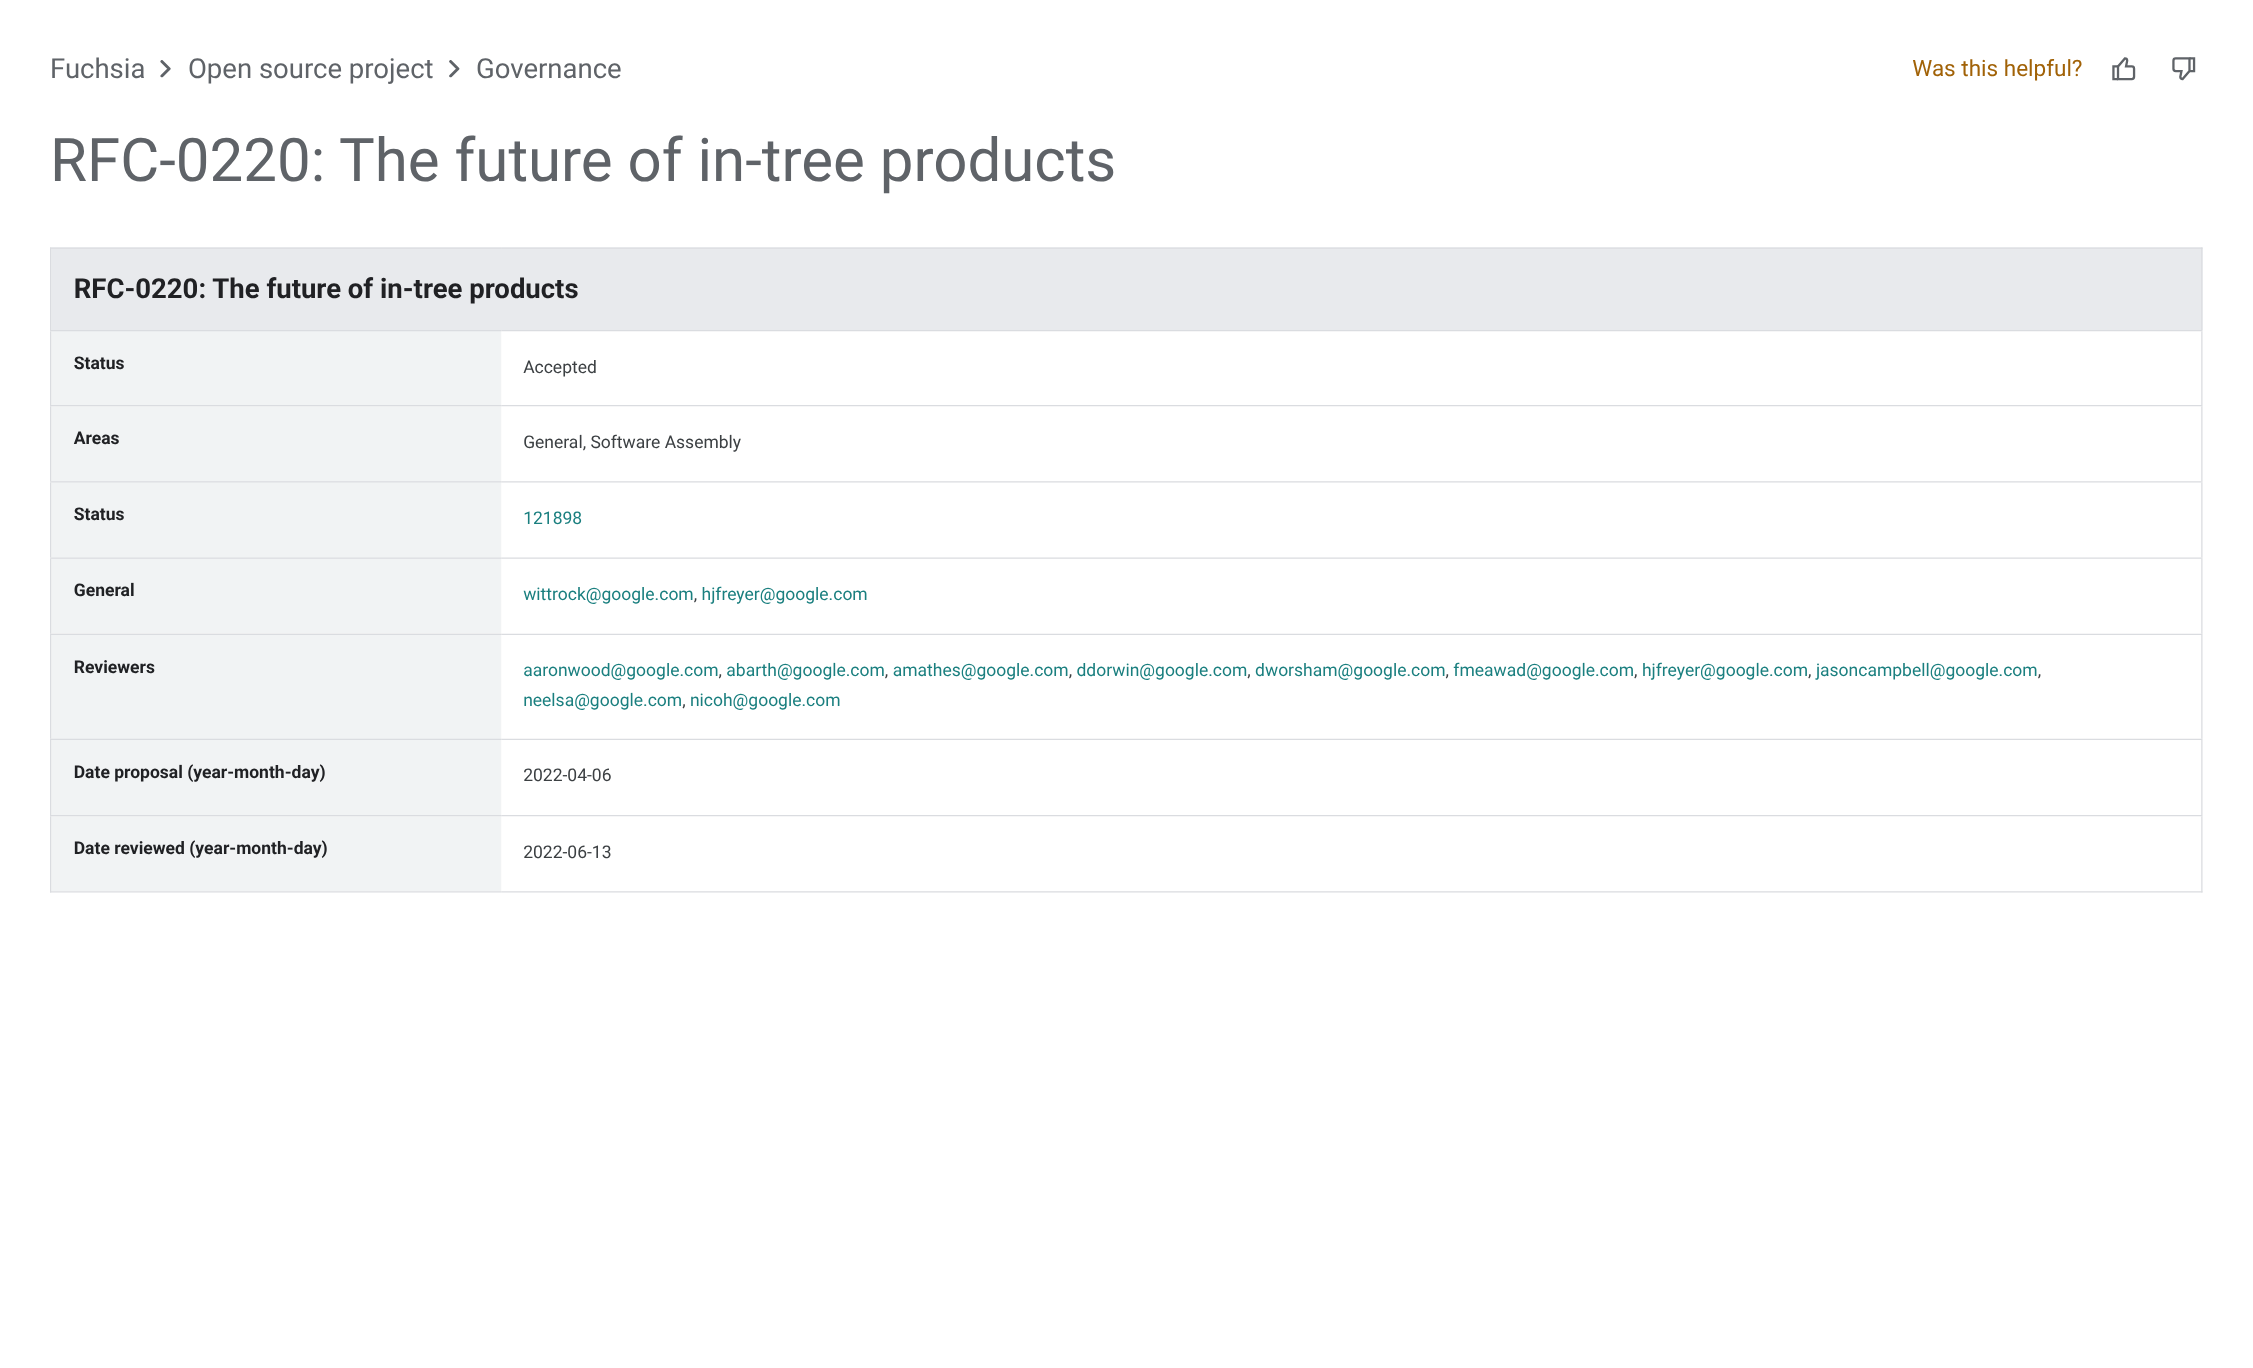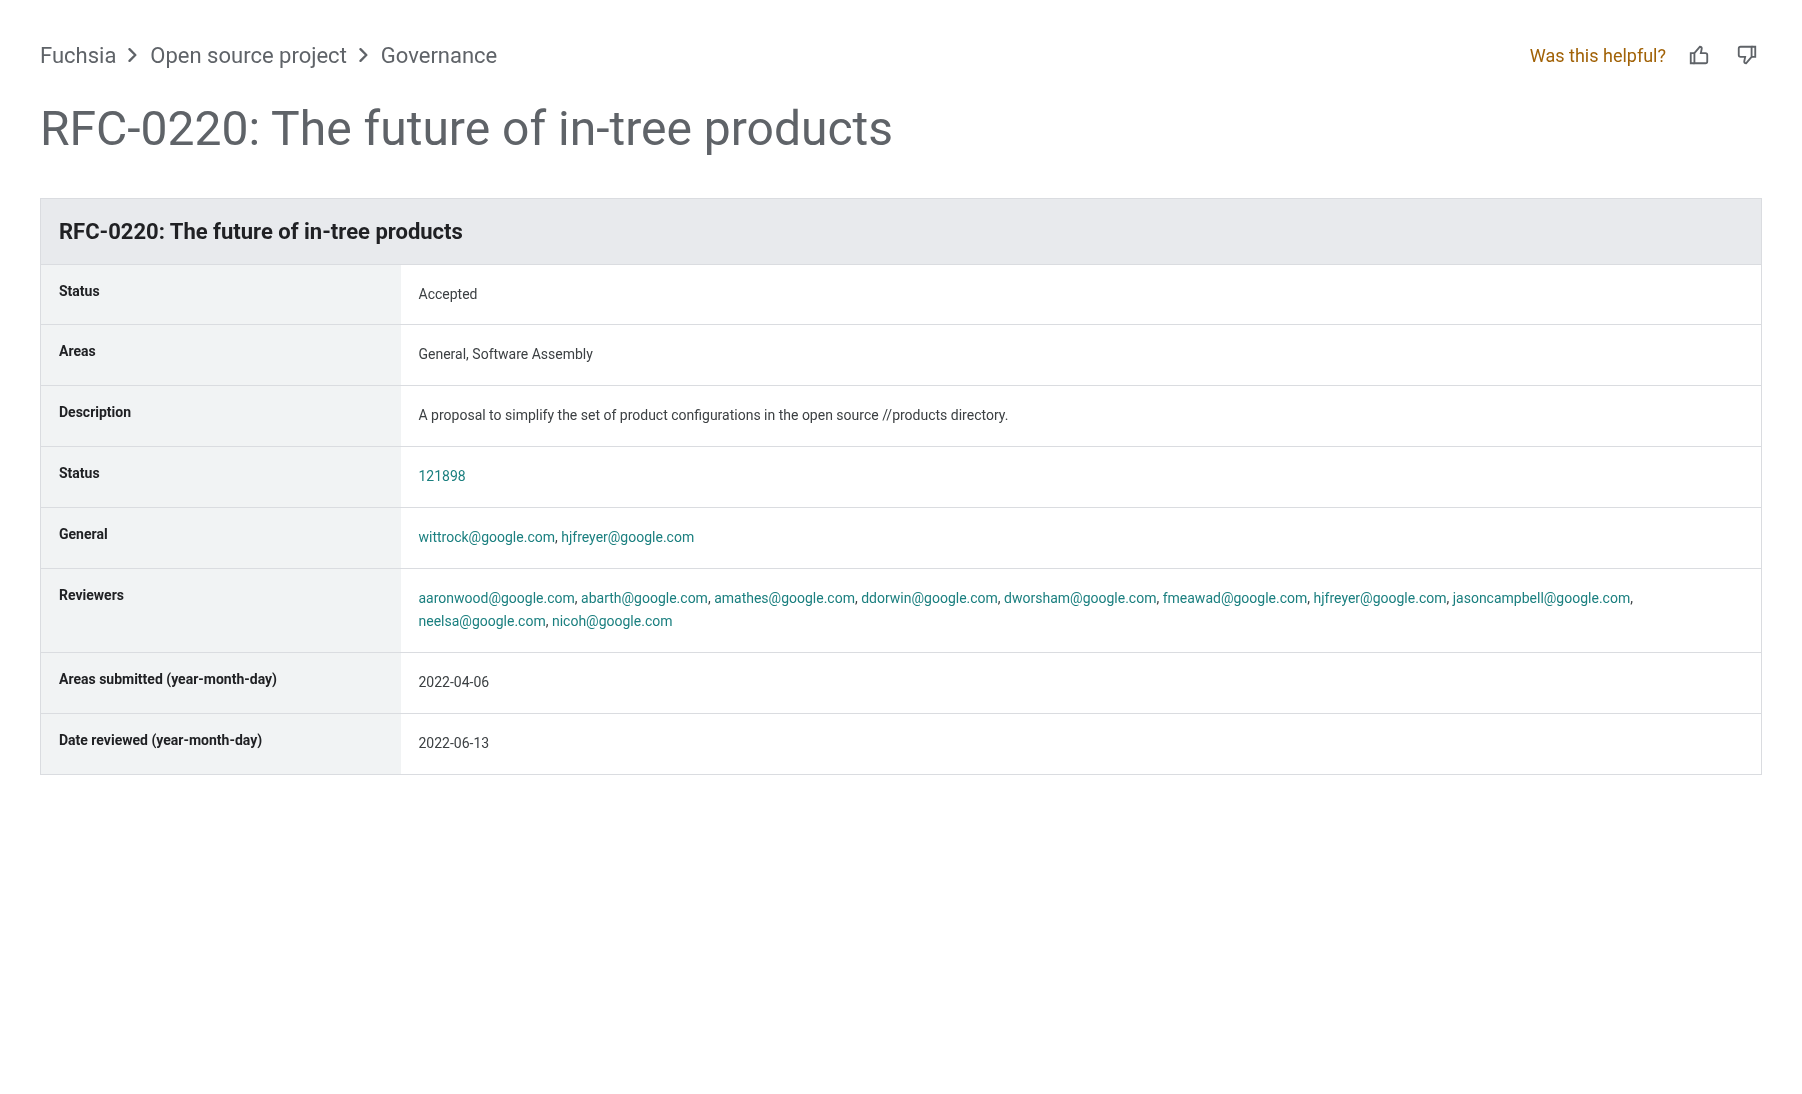--- a/index.html
+++ b/index.html
@@ -152,37 +152,33 @@
   <tbody>
     <tr>
       <td>Status</td>
       <td>Accepted</td>
     </tr>
     <tr>
       <td>Areas</td>
       <td>General, Software Assembly</td>
     </tr>
     <tr>
-      <td>Description</td>
-      <td>A proposal to simplify the set of product configurations in the open source //products directory.</td>
-    </tr>
-    <tr>
       <td>Status</td>
       <td><a class="link">121898</a></td>
     </tr>
     <tr>
       <td>General</td>
       <td><a class="link">wittrock@google.com</a><span class="sep">, </span><a class="link">hjfreyer@google.com</a></td>
     </tr>
     <tr>
       <td>Reviewers</td>
       <td><a class="link">aaronwood@google.com</a><span class="sep">, </span><a class="link">abarth@google.com</a><span class="sep">, </span><a class="link">amathes@google.com</a><span class="sep">, </span><a class="link">ddorwin@google.com</a><span class="sep">, </span><a class="link">dworsham@google.com</a><span class="sep">, </span><a class="link">fmeawad@google.com</a><span class="sep">, </span><a class="link">hjfreyer@google.com</a><span class="sep">, </span><a class="link">jasoncampbell@google.com</a><span class="sep">, </span><a class="link">neelsa@google.com</a><span class="sep">, </span><a class="link">nicoh@google.com</a></td>
     </tr>
     <tr>
-      <td>Areas submitted (year-month-day)</td>
+      <td>Date proposal (year-month-day)</td>
       <td>2022-04-06</td>
     </tr>
     <tr>
       <td>Date reviewed (year-month-day)</td>
       <td>2022-06-13</td>
     </tr>
   </tbody>
 </table>
 
 </body></html>

